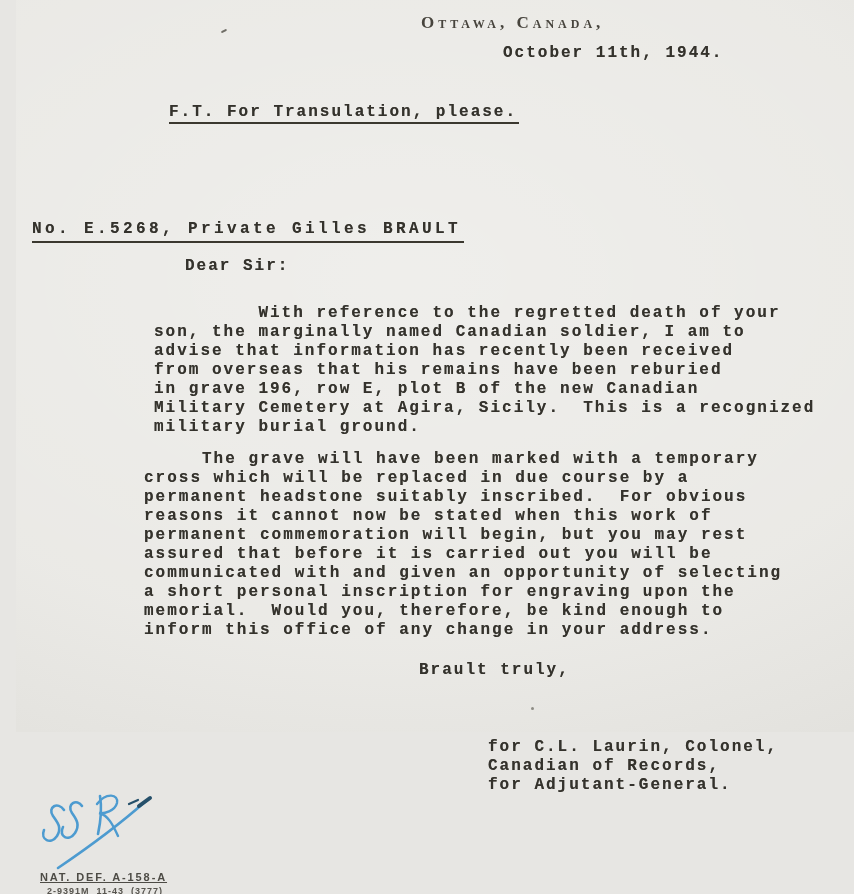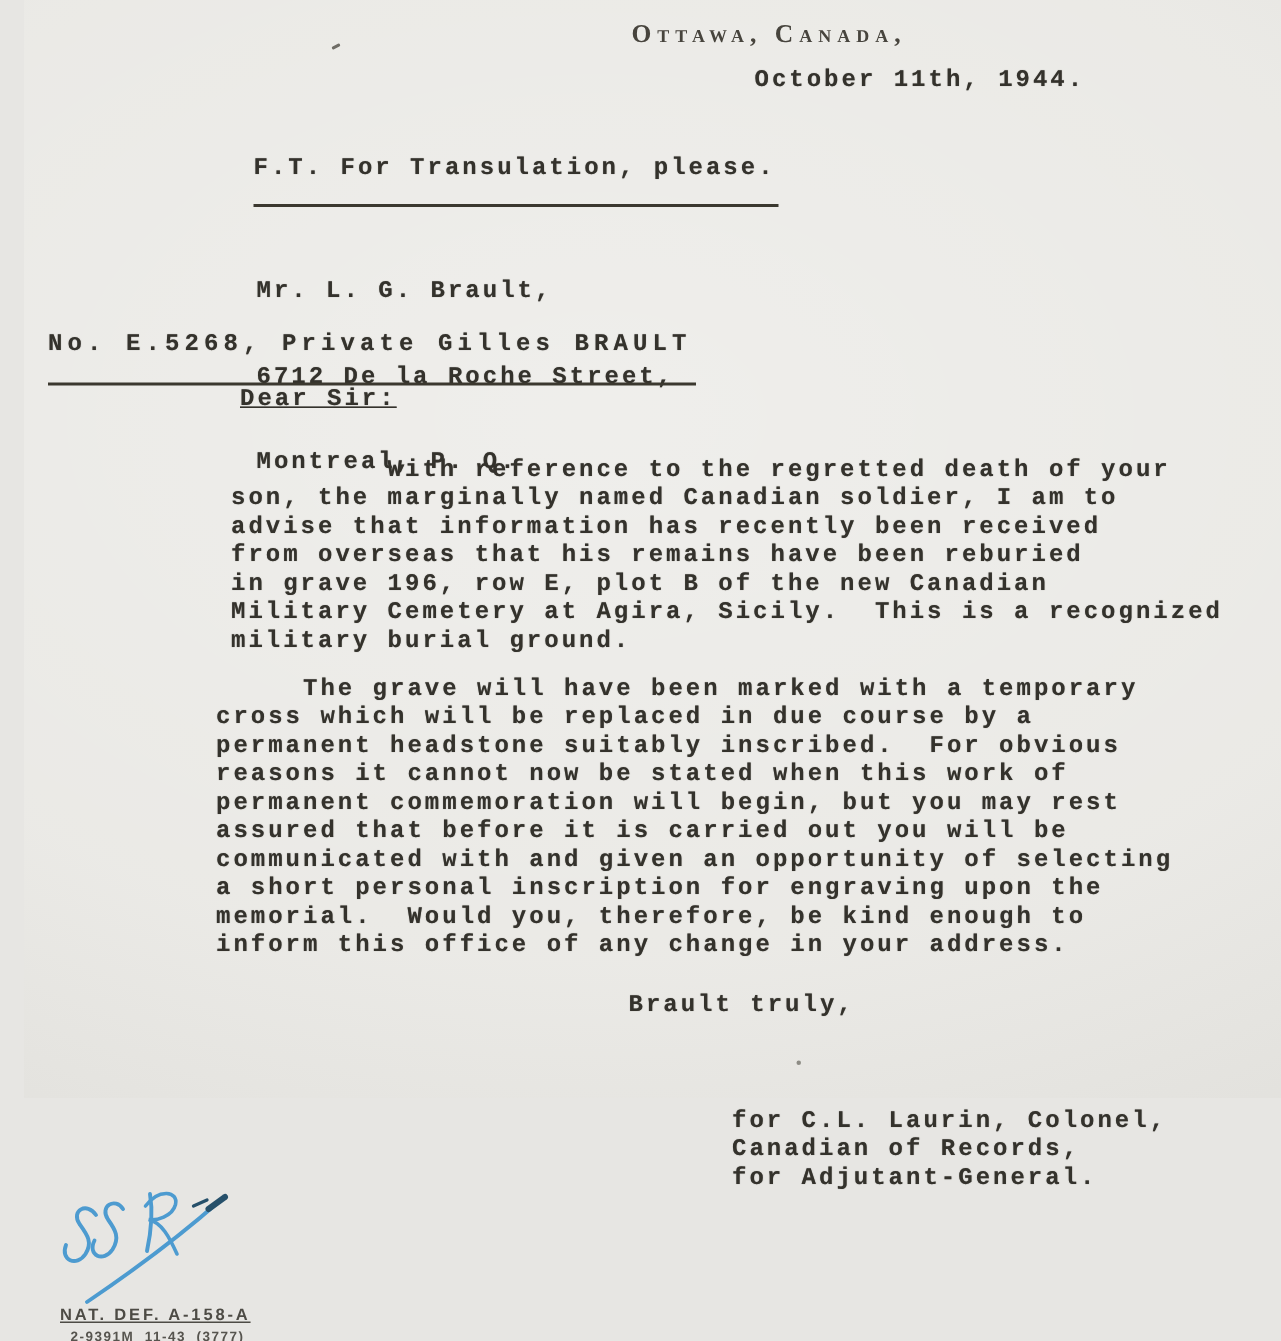--- a/index.html
+++ b/index.html
@@ -33,24 +33,24 @@
     left: 405px; top: 13px;
     font-family: "Liberation Serif", serif;
     font-variant: small-caps;
     font-weight: 700;
     font-size: 17px;
     letter-spacing: 4px;
     color: #47443d;
     white-space: pre;
   }
   .date-line       { left: 487px; top: 44px; text-align: right; }
-  .routing-note    { left: 153px; top: 103px; border-bottom: 2px solid #3b382f; padding-bottom: 14px; padding-right: 2px; }
+  .routing-note    { left: 153px; top: 103px; border-bottom: 2px solid #3b382f; padding-bottom: 0; padding-right: 2px; }
   .recipient       { left: 155px; top: 147px; }
-  .reference-line  { left: 16px;  top: 220px; letter-spacing: 3.4px; border-bottom: 2px solid #3b382f; padding-bottom: 16px; padding-right: 3px; }
-  .salutation      { left: 144px; top: 257px; text-decoration: underline; }
+  .reference-line  { left: 16px;  top: 220px; letter-spacing: 3.4px; border-bottom: 2px solid #3b382f; padding-bottom: 2px; padding-right: 3px; }
+  .salutation      { left: 169px; top: 257px; }
   .paragraph-1     { left: 138px; top: 304px; }
   .paragraph-2     { left: 128px; top: 450px; font-family: Liberation Mono, monospace; }
   .closing         { left: 403px; top: 661px; }
   .signature-block { left: 472px; top: 738px; }
   .signature-svg   { position: absolute; left: 18px; top: 784px; }
   .form-number {
     position: absolute; left: 24px; top: 871px;
     font-family: "Liberation Sans", sans-serif;
     font-weight: 700; font-size: 11px;
     letter-spacing: 1.9px; color: #4d4b45;
@@ -76,25 +76,20 @@
 <body>
 
 <div class="page">
 
   <div class="letterhead">Ottawa, Canada,</div>
 
   <div class="tw date-line">October 11th, 1944.</div>
 
   <div class="tw routing-note">F.T. For Transulation, please.</div>
 
-  <div class="tw recipient">
-    <div>Mr. L. G. Brault,</div>
-    <div>6712 De la Roche Street,</div>
-    <div>Montreal, P. Q.</div>
-  </div>
 
   <div class="tw reference-line">No. E.5268, Private Gilles BRAULT</div>
 
   <div class="tw salutation">Dear Sir:</div>
 
   <div class="tw paragraph-1">         With reference to the regretted death of your
 son, the marginally named Canadian soldier, I am to
 advise that information has recently been received
 from overseas that his remains have been reburied
 in grave 196, row E, plot B of the new Canadian

